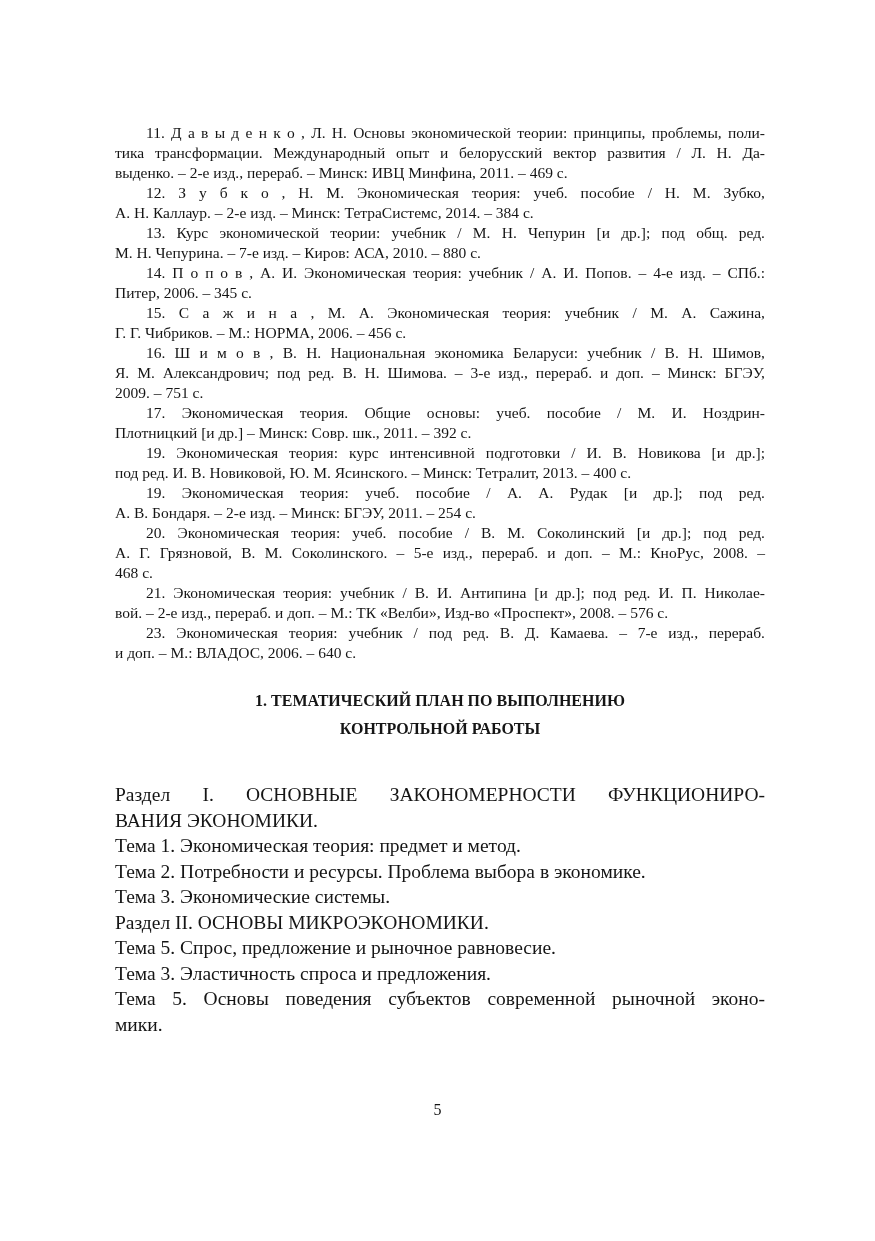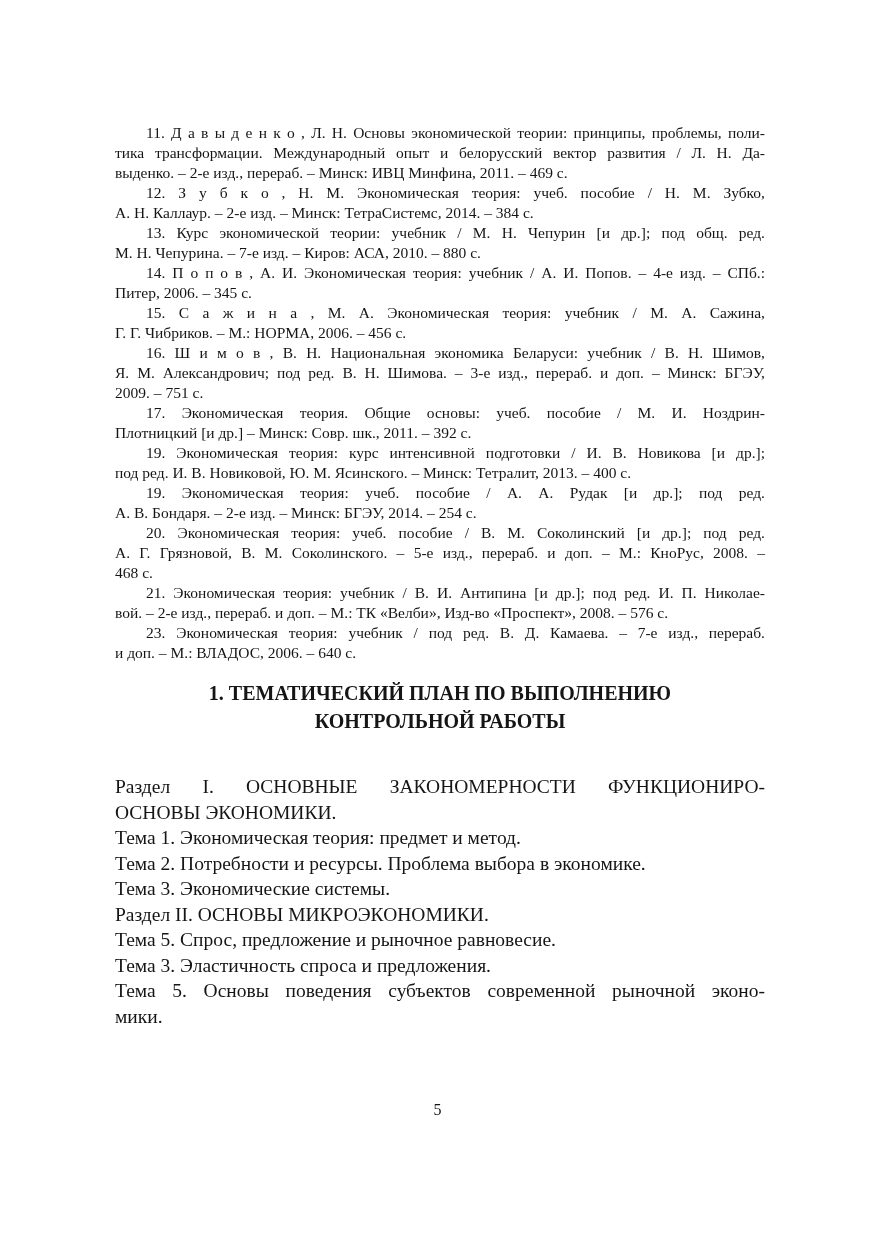--- a/index.html
+++ b/index.html
@@ -18,22 +18,22 @@
     top: 123px;
     width: 650px;
   }
   
   .bib { font-size: 15.5px; line-height: 20px; }
   .line { text-align: justify; }
   .line.fill { text-align-last: justify; -moz-text-align-last: justify; }
   .line.indent { text-indent: 31px; }
   
   .heading {
-    margin: 16px 0 0 0;
-    font-size: 20px;
+    margin: 24px 0 0 0;
+    font-size: 16px;
     line-height: 28px;
     font-weight: bold;
     text-align: center;
   }
   
   .plan { margin-top: 39px; font-size: 19.5px; line-height: 25.5px; }
   .plan-line { text-align: justify; }
   .plan-line.fill { text-align-last: justify; -moz-text-align-last: justify; }
   
   .page-number {
@@ -82,21 +82,21 @@
       <div class="bib-item">
         <div class="line indent fill">17. Экономическая теория. Общие основы: учеб. пособие / М. И. Ноздрин-</div>
         <div class="line">Плотницкий [и др.] – Минск: Совр. шк., 2011. – 392 с.</div>
       </div>
       <div class="bib-item">
         <div class="line indent fill">19. Экономическая теория: курс интенсивной подготовки / И. В. Новикова [и др.];</div>
         <div class="line">под ред. И. В. Новиковой, Ю. М. Ясинского. – Минск: Тетралит, 2013. – 400 с.</div>
       </div>
       <div class="bib-item">
         <div class="line indent fill">19. Экономическая теория: учеб. пособие / А. А. Рудак [и др.]; под ред.</div>
-        <div class="line">А. В. Бондаря. – 2-е изд. – Минск: БГЭУ, 2014. – 254 с.</div>
+        <div class="line">А. В. Бондаря. – 2-е изд. – Минск: БГЭУ, 2011. – 254 с.</div>
       </div>
       <div class="bib-item">
         <div class="line indent fill">20. Экономическая теория: учеб. пособие / В. М. Соколинский [и др.]; под ред.</div>
         <div class="line fill">А. Г. Грязновой, В. М. Соколинского. – 5-е изд., перераб. и доп. – М.: КноРус, 2008. –</div>
         <div class="line">468 с.</div>
       </div>
       <div class="bib-item">
         <div class="line indent fill">21. Экономическая теория: учебник / В. И. Антипина [и др.]; под ред. И. П. Николае-</div>
         <div class="line">вой. – 2-е изд., перераб. и доп. – М.: ТК «Велби», Изд-во «Проспект», 2008. – 576 с.</div>
       </div>
@@ -107,21 +107,21 @@
     </div>
 
     <div class="heading">
       <div>1. ТЕМАТИЧЕСКИЙ ПЛАН ПО ВЫПОЛНЕНИЮ</div>
       <div>КОНТРОЛЬНОЙ РАБОТЫ</div>
     </div>
 
     <div class="plan">
       <div class="plan-item">
         <div class="plan-line fill">Раздел I. ОСНОВНЫЕ ЗАКОНОМЕРНОСТИ ФУНКЦИОНИРО-</div>
-        <div class="plan-line">ОСНОВЫ ЭКОНОМИКИ.</div>
+        <div class="plan-line">ВАНИЯ ЭКОНОМИКИ.</div>
       </div>
       <div class="plan-item">
         <div class="plan-line">Тема 1. Экономическая теория: предмет и метод.</div>
       </div>
       <div class="plan-item">
         <div class="plan-line">Тема 2. Потребности и ресурсы. Проблема выбора в экономике.</div>
       </div>
       <div class="plan-item">
         <div class="plan-line">Тема 3. Экономические системы.</div>
       </div>

